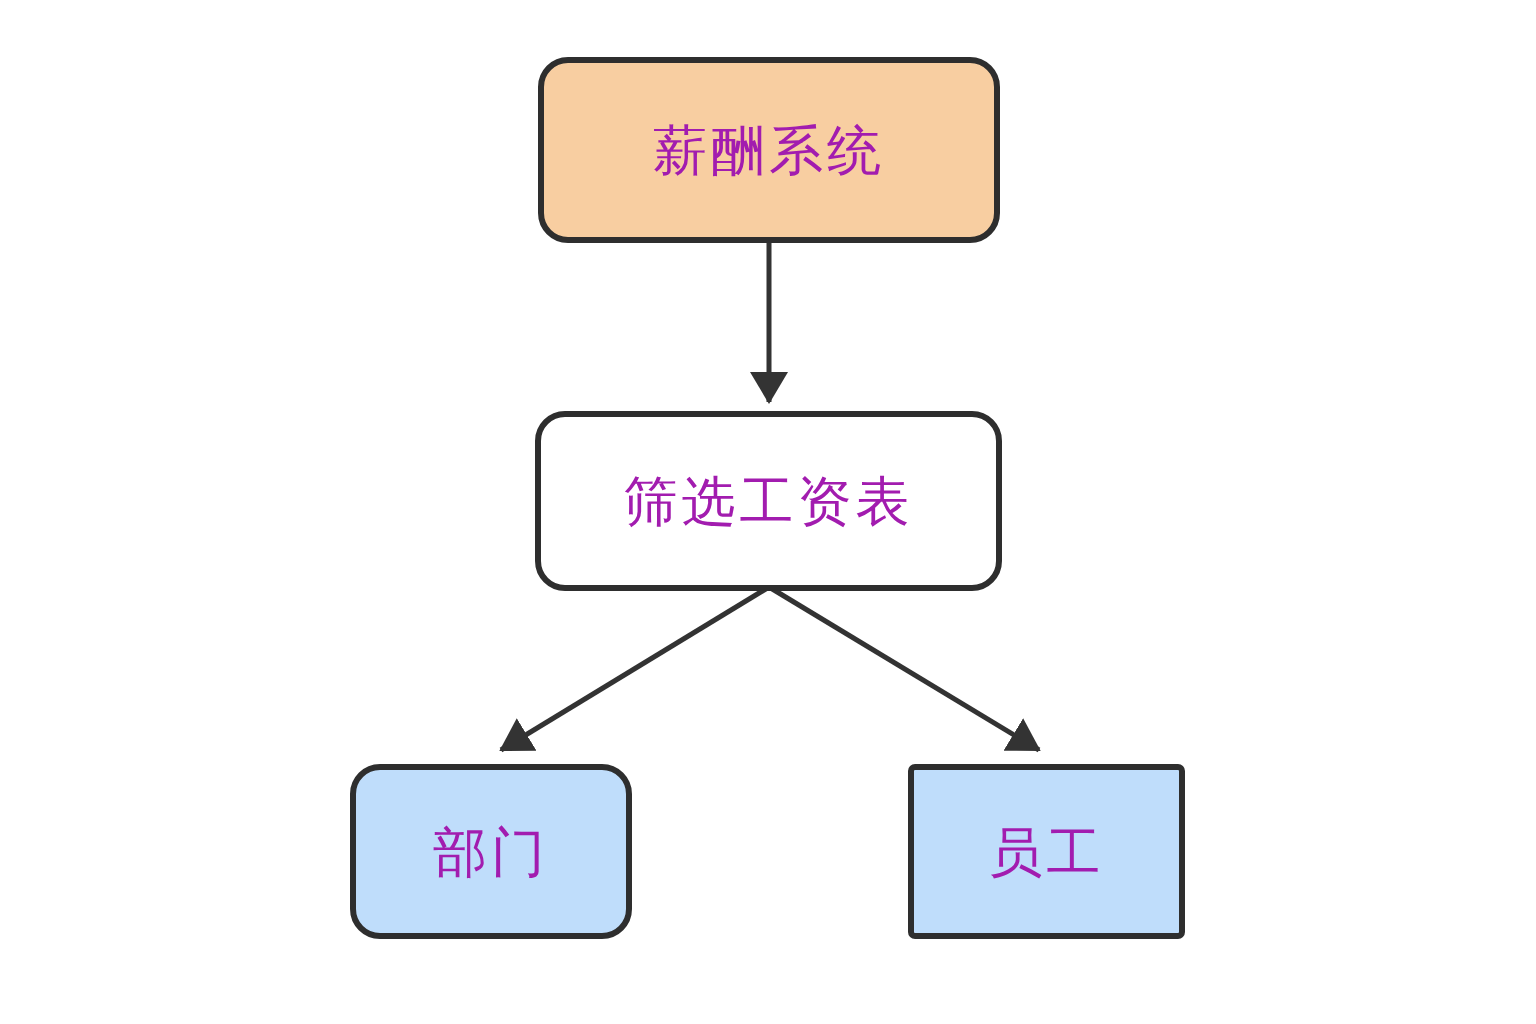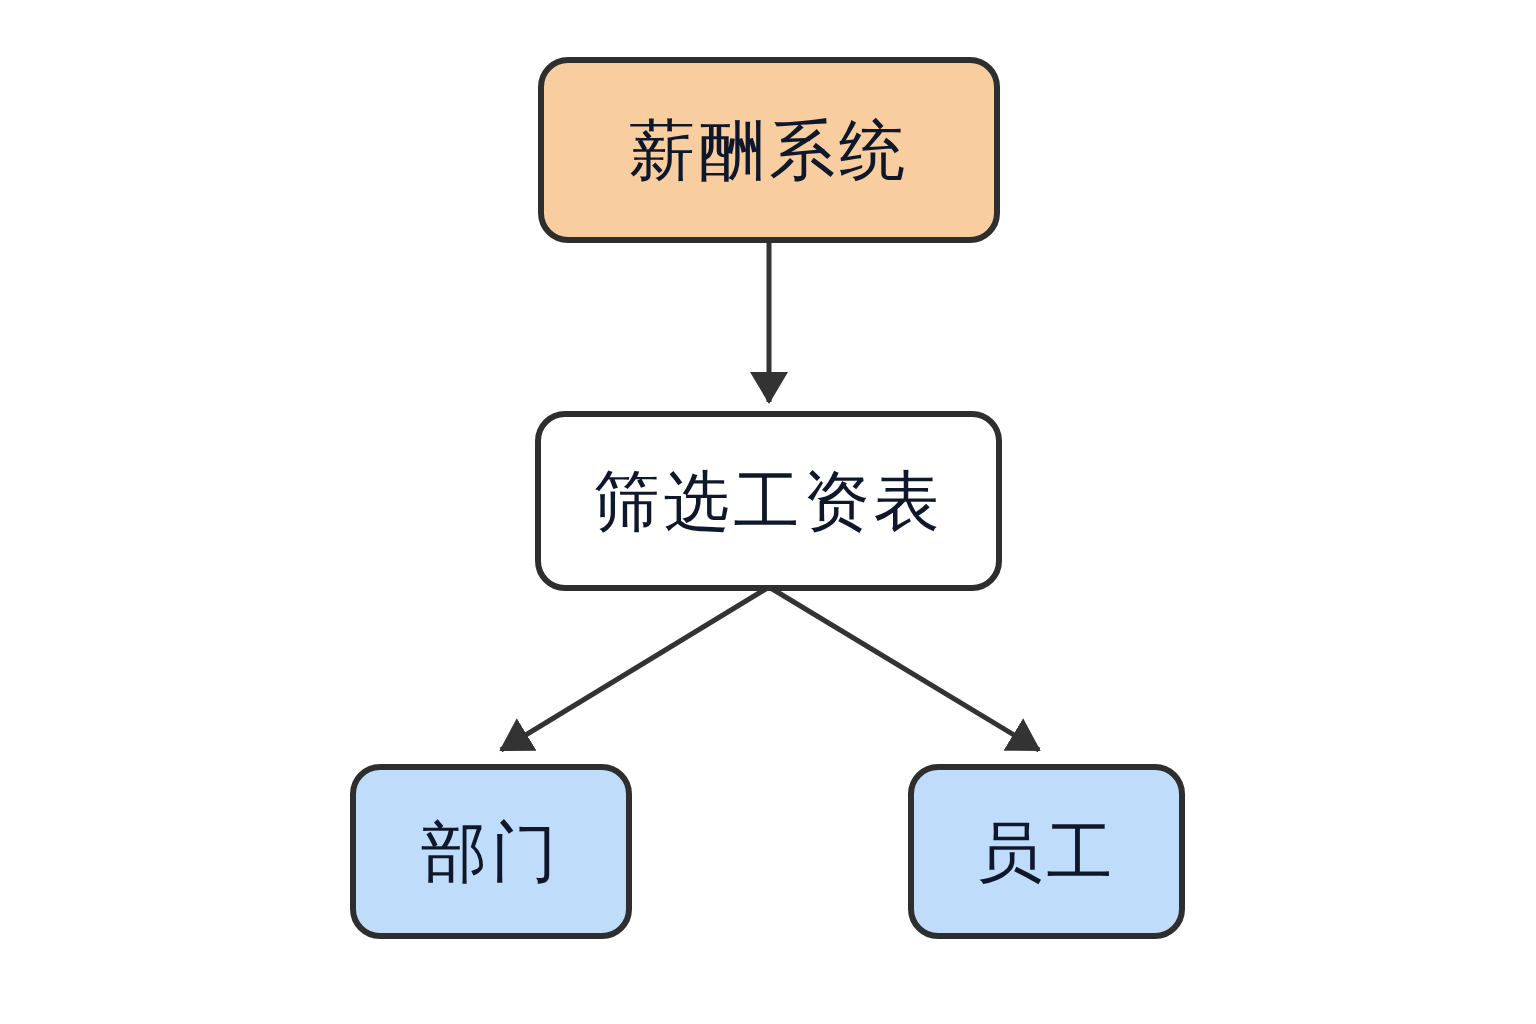--- a/index.html
+++ b/index.html
@@ -26,22 +26,22 @@
     pointer-events: none;
   }
   .node {
     position: absolute;
     box-sizing: border-box;
     border: 6px solid #2e2e2e;
     border-radius: 30px;
     display: flex;
     align-items: center;
     justify-content: center;
-    color: #0f172a;
-    font-size: 66px;
+    color: #a21caf;
+    font-size: 54px;
     letter-spacing: 4px;
     line-height: 1;
     white-space: nowrap;
   }
   .node-salary-system {
     left: 538px;
     top: 57px;
     width: 462px;
     height: 186px;
   }
@@ -88,17 +88,17 @@
   </div>
 
   <div class="node node-filter-payroll" style="background-color: rgb(255, 255, 255);">
     <span class="node-label">筛选工资表</span>
   </div>
 
   <div class="node node-department" style="background-color: rgb(191, 221, 251);">
     <span class="node-label">部门</span>
   </div>
 
-  <div class="node node-employee" style="background-color: rgb(191, 221, 251);">
+  <div class="node node-employee" style="background-color: rgb(191, 221, 251); border-radius: 7px;">
     <span class="node-label">员工</span>
   </div>
 
 </div>
 
 </body></html>

